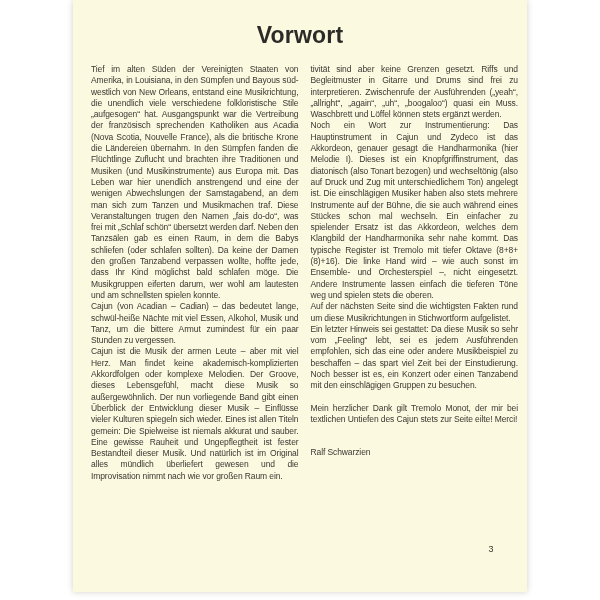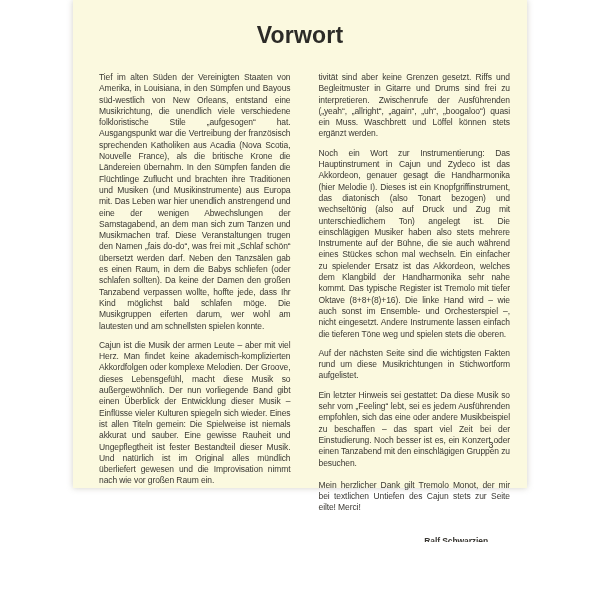--- a/index.html
+++ b/index.html
@@ -15,21 +15,21 @@
     position: relative;
     width: 600px;
     height: 600px;
     background: #ffffff;
   }
   .page {
     position: absolute;
     left: 73px;
     top: 0;
     width: 454px;
-    height: 488px;
+    height: 592px;
     background: #fbf9df;
     box-shadow: 0 0 6px rgba(150,148,130,0.45);
   }
   .page-title {
     margin-top: 22px;
     text-align: center;
     font-size: 23px;
     font-weight: bold;
     letter-spacing: 0.2px;
     color: #2c2b27;
@@ -44,30 +44,29 @@
   }
   .col {
     flex: 1 1 0;
     font-size: 8.5px;
     line-height: 11.3px;
     letter-spacing: -0.1px;
     text-align: justify;
     color: #3a3833;
   }
   .col p {
-    margin: 8px;
+    margin: 0;
   }
   .thanks {
     margin-top: 11px !important;
   }
   .signature {
     margin-top: 22px !important;
-    text-align: right;
+    text-align: left;
     padding-right: 22px;
-    font-weight: bold;
   }
   .page-number {
     position: absolute;
     left: 408px;
     bottom: 38px;
     width: 20px;
     text-align: center;
     font-size: 9px;
     color: #3a3833;
   }
@@ -77,20 +76,21 @@
 
 <div class="stage">
   <div class="page">
 
     <div class="page-title">Vorwort</div>
 
     <div class="columns">
 
       <div class="col">
         <p>Tief im alten Süden der Vereinigten Staaten von Amerika, in Louisiana, in den Sümpfen und Bayous süd-westlich von New Orleans, entstand eine Musikrichtung, die unendlich viele verschiedene folkloristische Stile „aufgesogen“ hat. Ausgangspunkt war die Vertreibung der französisch sprechenden Katholiken aus Acadia (Nova Scotia, Nouvelle France), als die britische Krone die Ländereien übernahm. In den Sümpfen fanden die Flüchtlinge Zuflucht und brachten ihre Traditionen und Musiken (und Musikinstrumente) aus Europa mit. Das Leben war hier unendlich anstrengend und eine der wenigen Abwechslungen der Samstagabend, an dem man sich zum Tanzen und Musikmachen traf. Diese Veranstaltungen trugen den Namen „fais do-do“, was frei mit „Schlaf schön“ übersetzt werden darf. Neben den Tanzsälen gab es einen Raum, in dem die Babys schliefen (oder schlafen sollten). Da keine der Damen den großen Tanzabend verpassen wollte, hoffte jede, dass Ihr Kind möglichst bald schlafen möge. Die Musikgruppen eiferten darum, wer wohl am lautesten und am schnellsten spielen konnte.</p>
+        <p>Cajun (von Acadian – Cadian) – das bedeutet lange, schwül-heiße Nächte mit viel Essen, Alkohol, Musik und Tanz, um die bittere Armut zumindest für ein paar Stunden zu vergessen.</p>
         <p>Cajun ist die Musik der armen Leute – aber mit viel Herz. Man findet keine akademisch-komplizierten Akkordfolgen oder komplexe Melodien. Der Groove, dieses Lebensgefühl, macht diese Musik so außergewöhnlich. Der nun vorliegende Band gibt einen Überblick der Entwicklung dieser Musik – Einflüsse vieler Kulturen spiegeln sich wieder. Eines ist allen Titeln gemein: Die Spielweise ist niemals akkurat und sauber. Eine gewisse Rauheit und Ungepflegtheit ist fester Bestandteil dieser Musik. Und natürlich ist im Original alles mündlich überliefert gewesen und die Improvisation nimmt nach wie vor großen Raum ein.</p>
       </div>
 
       <div class="col">
         <p>tivität sind aber keine Grenzen gesetzt. Riffs und Begleitmuster in Gitarre und Drums sind frei zu interpretieren. Zwischenrufe der Ausführenden („yeah“, „allright“, „again“, „uh“, „boogaloo“) quasi ein Muss. Waschbrett und Löffel können stets ergänzt werden.</p>
         <p>Noch ein Wort zur Instrumentierung: Das Hauptinstrument in Cajun und Zydeco ist das Akkordeon, genauer gesagt die Handharmonika (hier Melodie I). Dieses ist ein Knopfgriffinstrument, das diatonisch (also Tonart bezogen) und wechseltönig (also auf Druck und Zug mit unterschiedlichem Ton) angelegt ist. Die einschlägigen Musiker haben also stets mehrere Instrumente auf der Bühne, die sie auch während eines Stückes schon mal wechseln. Ein einfacher zu spielender Ersatz ist das Akkordeon, welches dem Klangbild der Handharmonika sehr nahe kommt. Das typische Register ist Tremolo mit tiefer Oktave (8+8+(8)+16). Die linke Hand wird – wie auch sonst im Ensemble- und Orchesterspiel –, nicht eingesetzt. Andere Instrumente lassen einfach die tieferen Töne weg und spielen stets die oberen.</p>
         <p>Auf der nächsten Seite sind die wichtigsten Fakten rund um diese Musikrichtungen in Stichwortform aufgelistet.</p>
         <p>Ein letzter Hinweis sei gestattet: Da diese Musik so sehr vom „Feeling“ lebt, sei es jedem Ausführenden empfohlen, sich das eine oder andere Musikbeispiel zu beschaffen – das spart viel Zeit bei der Einstudierung. Noch besser ist es, ein Konzert oder einen Tanzabend mit den einschlägigen Gruppen zu besuchen.</p>
         <p class="thanks">Mein herzlicher Dank gilt Tremolo Monot, der mir bei textlichen Untiefen des Cajun stets zur Seite eilte! Merci!</p>
         <p class="signature">Ralf Schwarzien</p>

